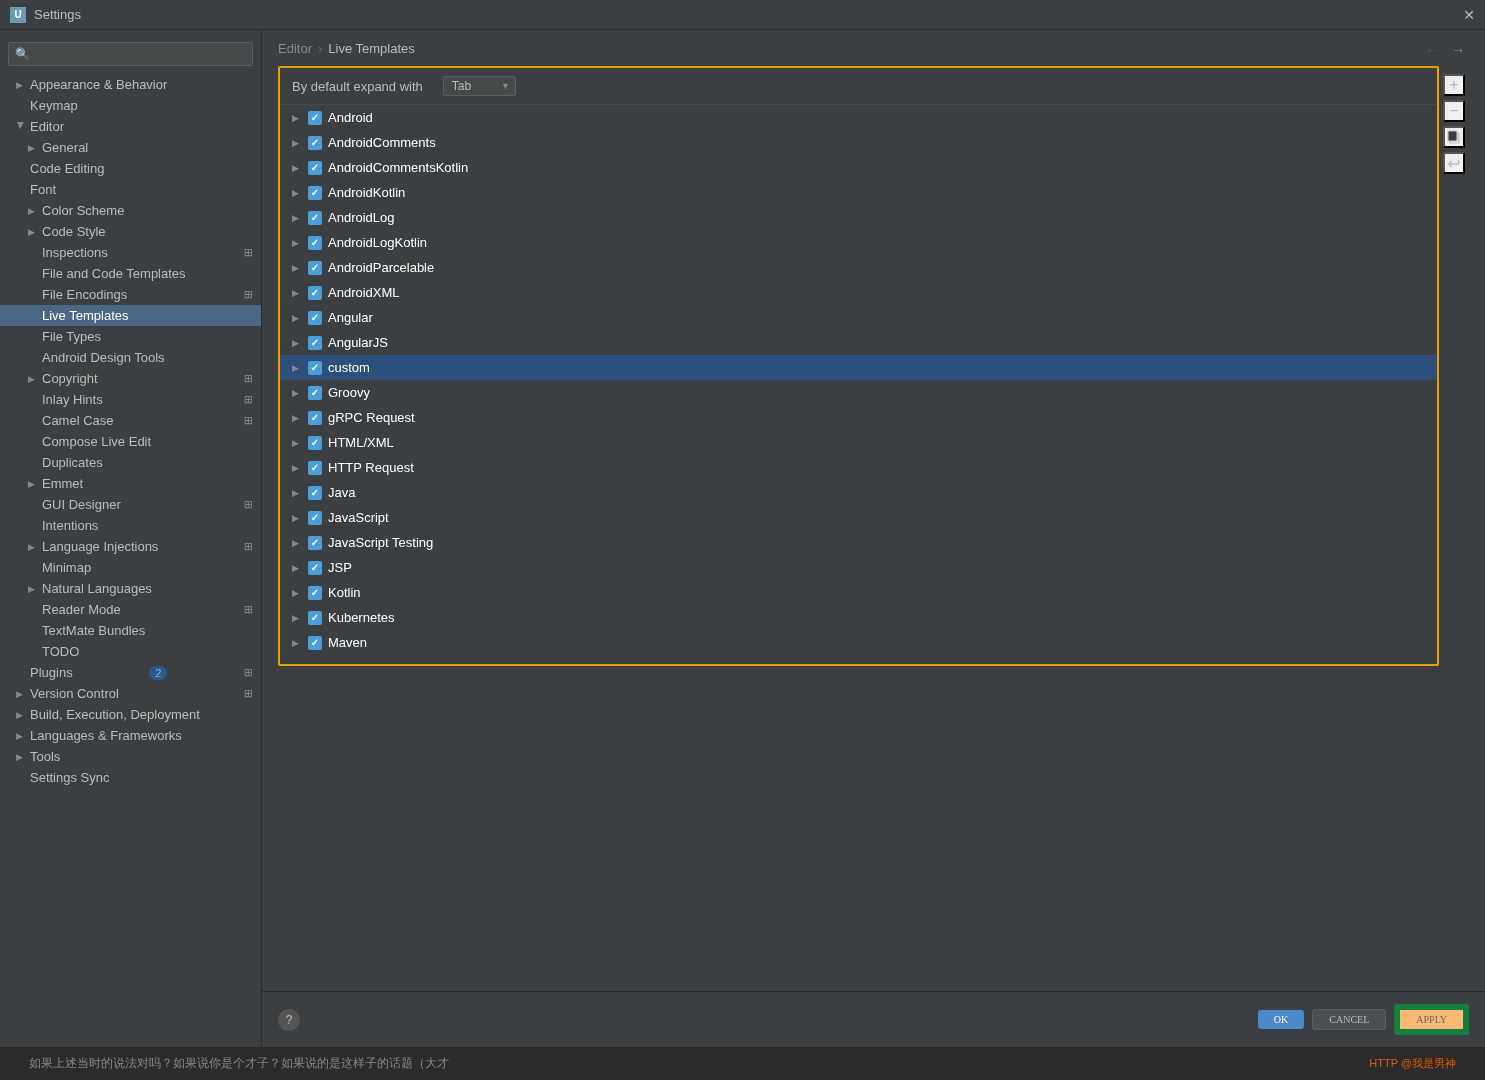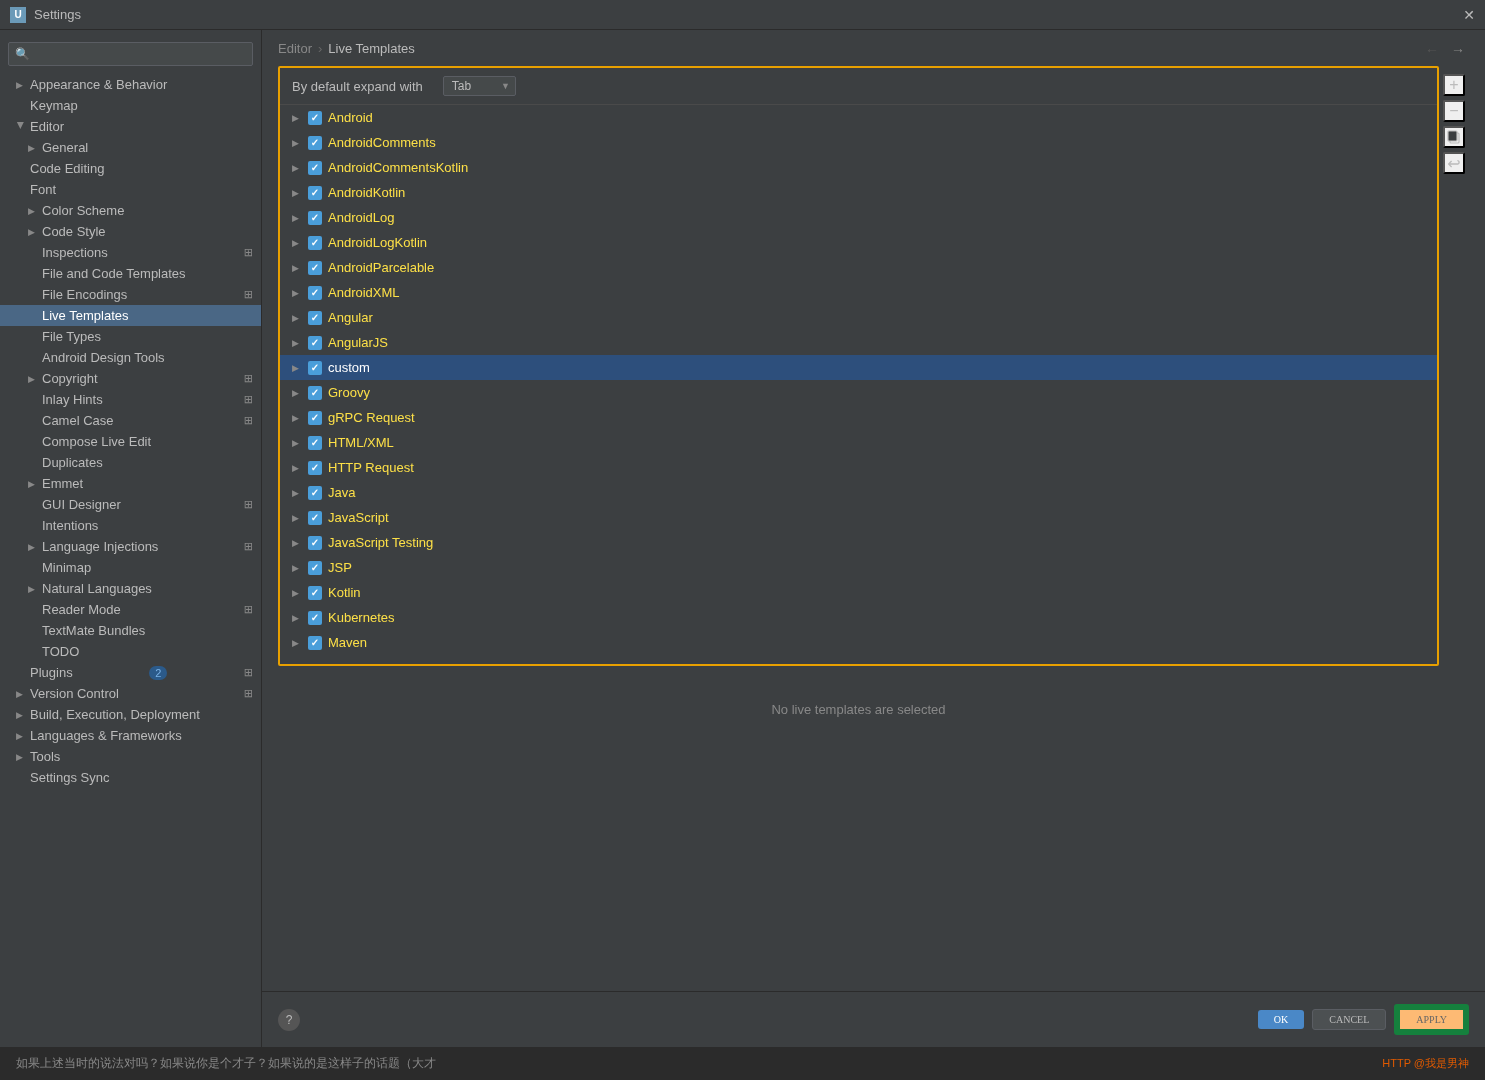--- a/index.html
+++ b/index.html
@@ -283,21 +283,21 @@
 
     .template-checkbox::after {
       content: '✓';
       color: white;
       font-size: 10px;
       font-weight: bold;
     }
 
     .template-name {
       font-size: 13px;
-      color: #fde047;
+      color: #ffffff;
     }
 
     .template-item.selected .template-name {
       color: #ffffff;
     }
 
     .no-selection-hint {
       text-align: center;
       color: #888;
       font-size: 13px;
@@ -385,21 +385,21 @@
       bottom: 8px;
       right: 8px;
       color: #e05a00;
       font-size: 11px;
     }
 
     .bottom-bar {
       position: relative;
       display: flex;
       align-items: center;
-      padding: 8px 16px;
+      padding: 8px 29px;
       background: #2b2b2b;
       min-height: 32px;
     }
 
     .bottom-bar-text {
       color: #888;
       font-size: 12px;
     }
   </style>
 </head>
@@ -740,21 +740,20 @@
     <span class="template-name">Kubernetes</span>
   </div>
                 <div class="template-item">
     <span class="template-chevron">▶</span>
     <div class="template-checkbox"></div>
     <span class="template-name">Maven</span>
   </div>
               </div>
           </div>
 
-          <div class="no-selection-hint">No live templates are selected</div>
         </div>
 
         <div class="right-toolbar">
           <button class="toolbar-btn" title="Add">+</button>
           <button class="toolbar-btn" title="Remove">−</button>
           <button class="toolbar-btn" title="Copy">
             <svg width="16" height="16" viewBox="0 0 16 16" fill="none">
               <rect x="4" y="4" width="9" height="10" rx="1" stroke="#bbbbbb" stroke-width="1.2" fill="none"></rect>
               <rect x="2" y="2" width="9" height="10" rx="1" stroke="#bbbbbb" stroke-width="1.2" fill="#3c3f41"></rect>
             </svg>

